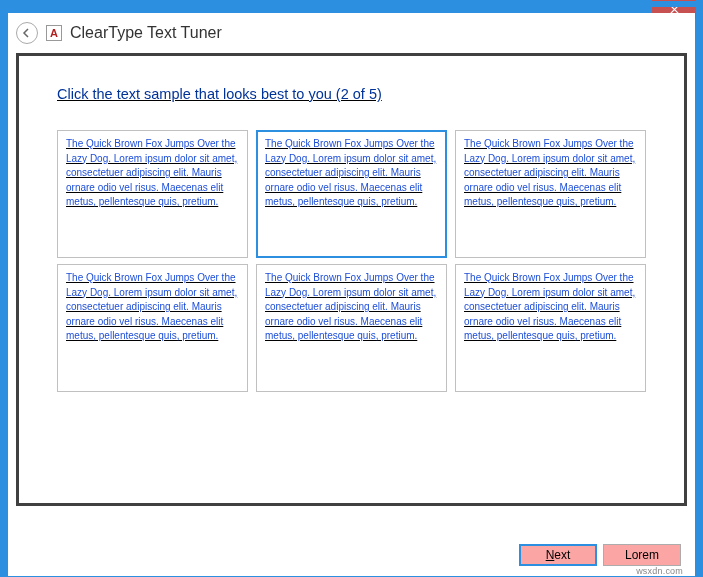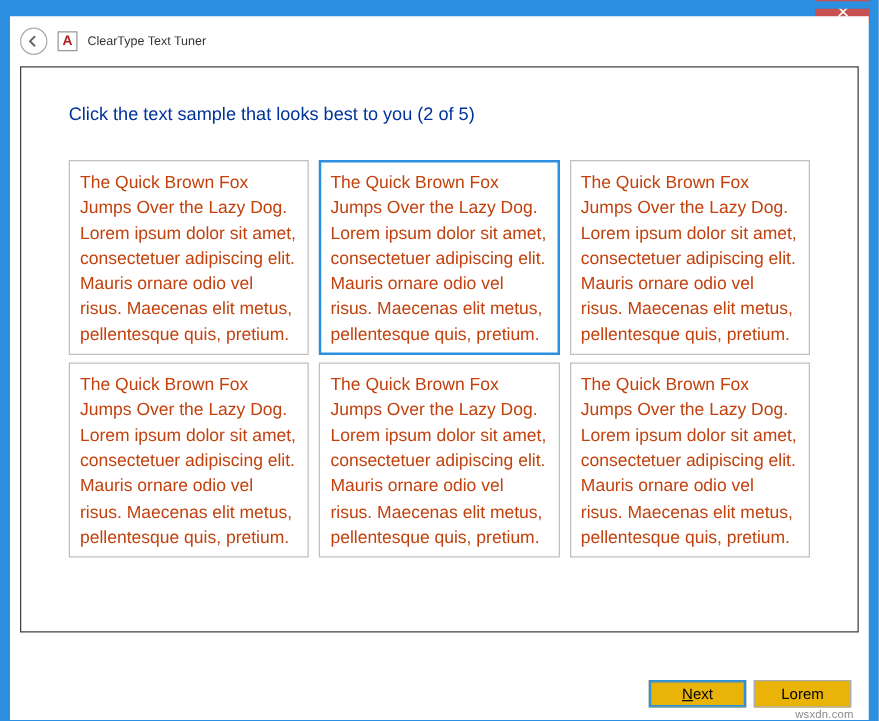--- a/index.html
+++ b/index.html
@@ -69,63 +69,64 @@
       display: flex;
       align-items: center;
       justify-content: center;
       font-size: 11px;
       font-weight: bold;
       color: #b02020;
       border: 1px solid #999;
       background: #fff;
     }
     .wizard-title {
-      font-size: 10px;
+      font-size: 16px;
       color: #333;
     }
     .content-panel {
-      border: 1px solid #404040;
+      border: 3px solid #404040;
       margin: 0 8px;
       height: 453px;
       padding: 30px 38px 20px 38px;
+      text-decoration: underline;
     }
     .instruction {
       color: #003399;
       font-size: 14.5px;
       margin-bottom: 28px;
     }
     .samples-grid {
       display: grid;
       grid-template-columns: repeat(3, 1fr);
       gap: 6px 8px;
     }
     .sample {
       border: 1px solid #c0c0c0;
       padding: 6px 8px;
-      font-size: 14px;
+      font-size: 10px;
       line-height: 1.45;
-      color: #c2410c;
+      color: #1d4ed8;
       cursor: pointer;
       min-height: 128px;
     }
     .sample.selected {
       border: 2px solid #2d8fe0;
       padding: 5px 7px;
     }
     .button-row {
       position: absolute;
       bottom: 10px;
       right: 14px;
       display: flex;
       gap: 6px;
     }
     .win-btn {
       min-width: 78px;
       height: 22px;
-      background: #eab308;
+      background: #fca5a5;
       border: 1px solid #acacac;
       font-size: 12px;
       font-family: inherit;
       cursor: pointer;
       padding: 0 10px;
     }
     .win-btn.primary {
       border: 1px solid #2d8fe0;
       box-shadow: 0 0 0 1px #2d8fe0 inset;
     }

